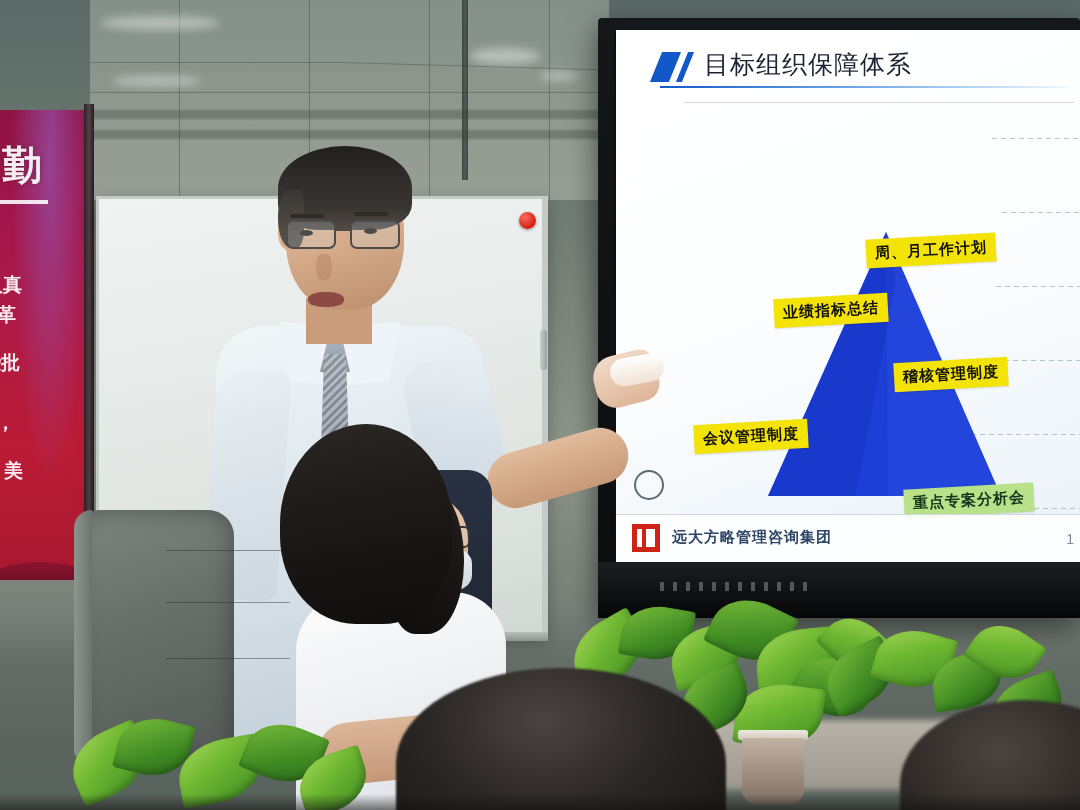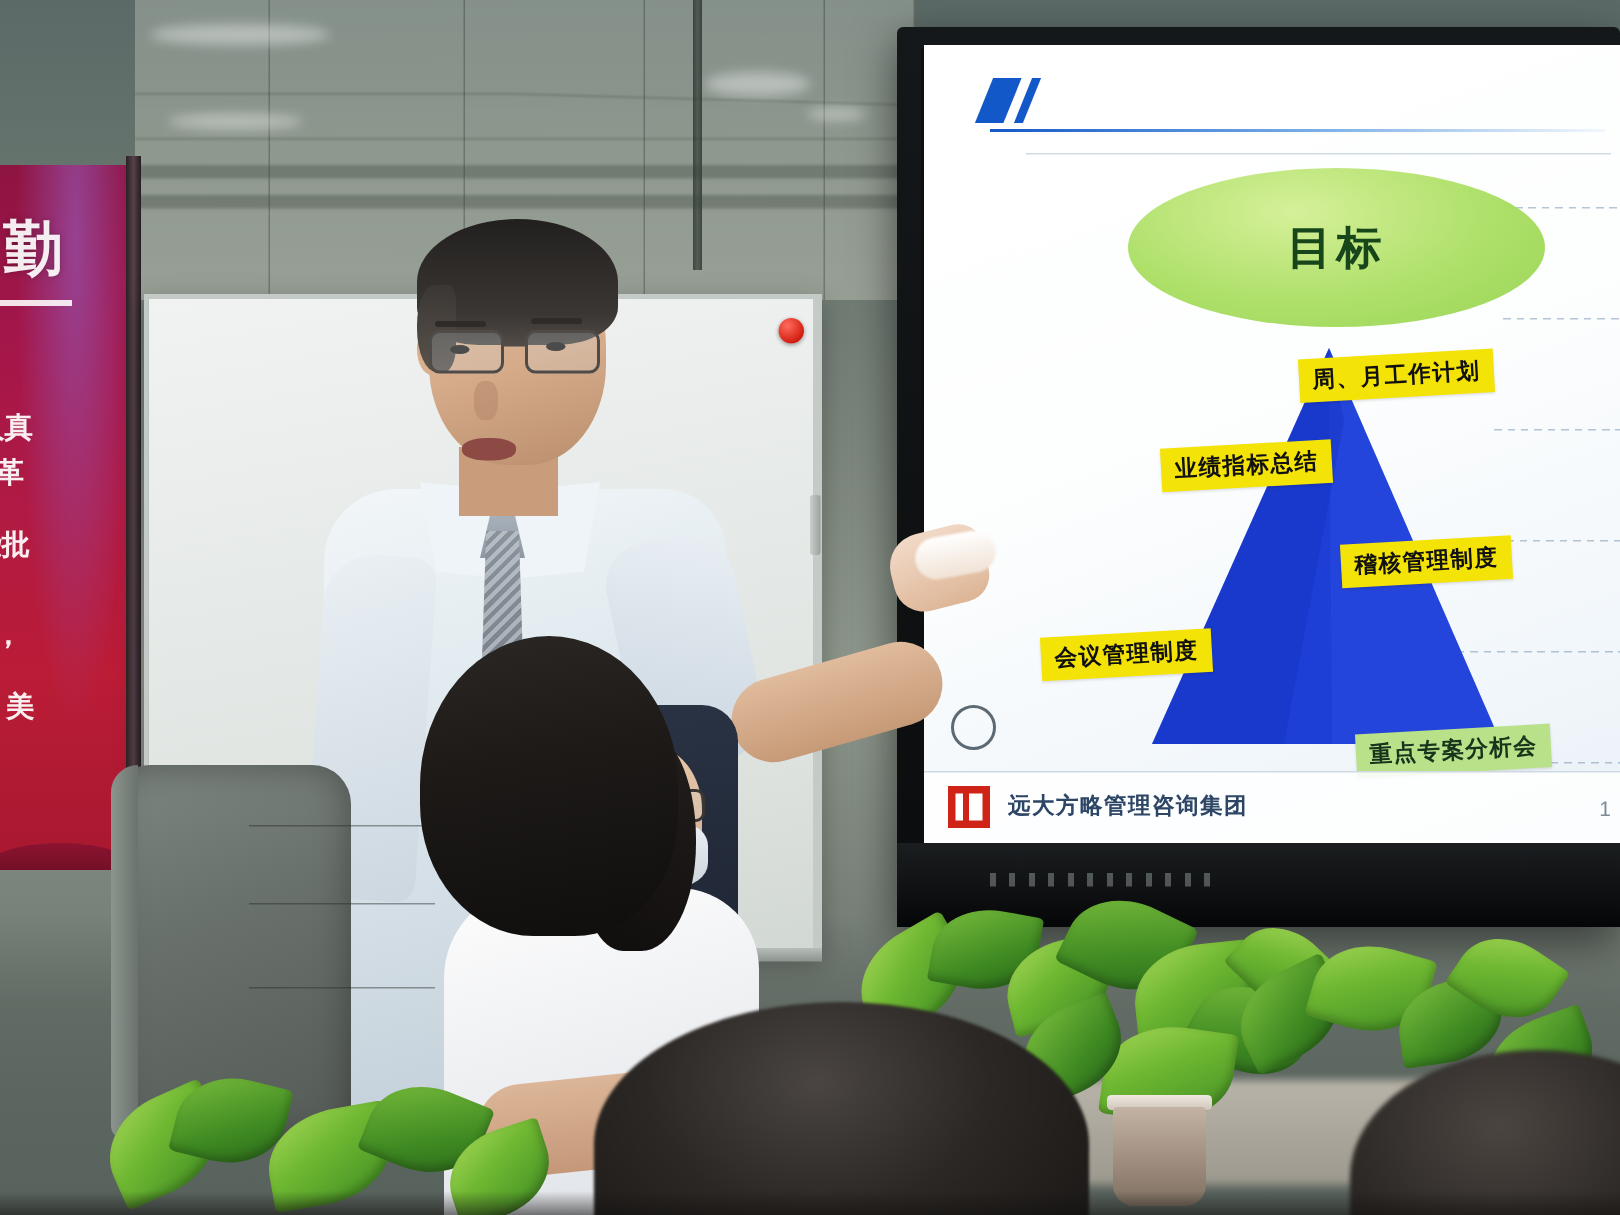--- a/index.html
+++ b/index.html
@@ -493,26 +493,24 @@
     <div class="guide-line" style="top:182px;width:80px;"></div>
     <div class="guide-line" style="top:256px;width:86px;"></div>
     <div class="guide-line" style="top:330px;width:78px;"></div>
     <div class="guide-line" style="top:404px;width:120px;"></div>
     <div class="guide-line" style="top:478px;width:66px;"></div>
 
     <div class="slide-logo-mark">
       <div class="sl-bar b1"></div>
       <div class="sl-bar b2"></div>
     </div>
+    <div class="slide-title">目标组织保障体系</div>
     <div class="title-rule"></div>
     <div class="title-rule2"></div>
 
-    <div class="goal-ellipse">
-      <span class="goal-text">目标</span>
-    </div>
 
     <svg class="pyramid" viewBox="0 0 472 532" preserveAspectRatio="none">
       <polygon points="270,202 385,466 152,466" fill="#1d3fd6"></polygon>
       <polygon points="270,202 385,466 272,466" fill="#2a4ae0" opacity="0.55"></polygon>
       <polygon points="270,202 280,250 240,466 152,466" fill="#1732c4" opacity="0.45"></polygon>
     </svg>
 
     <div class="lbl yellow lbl-1">周、月工作计划</div>
     <div class="lbl yellow lbl-2">业绩指标总结</div>
     <div class="lbl yellow lbl-3">稽核管理制度</div>

